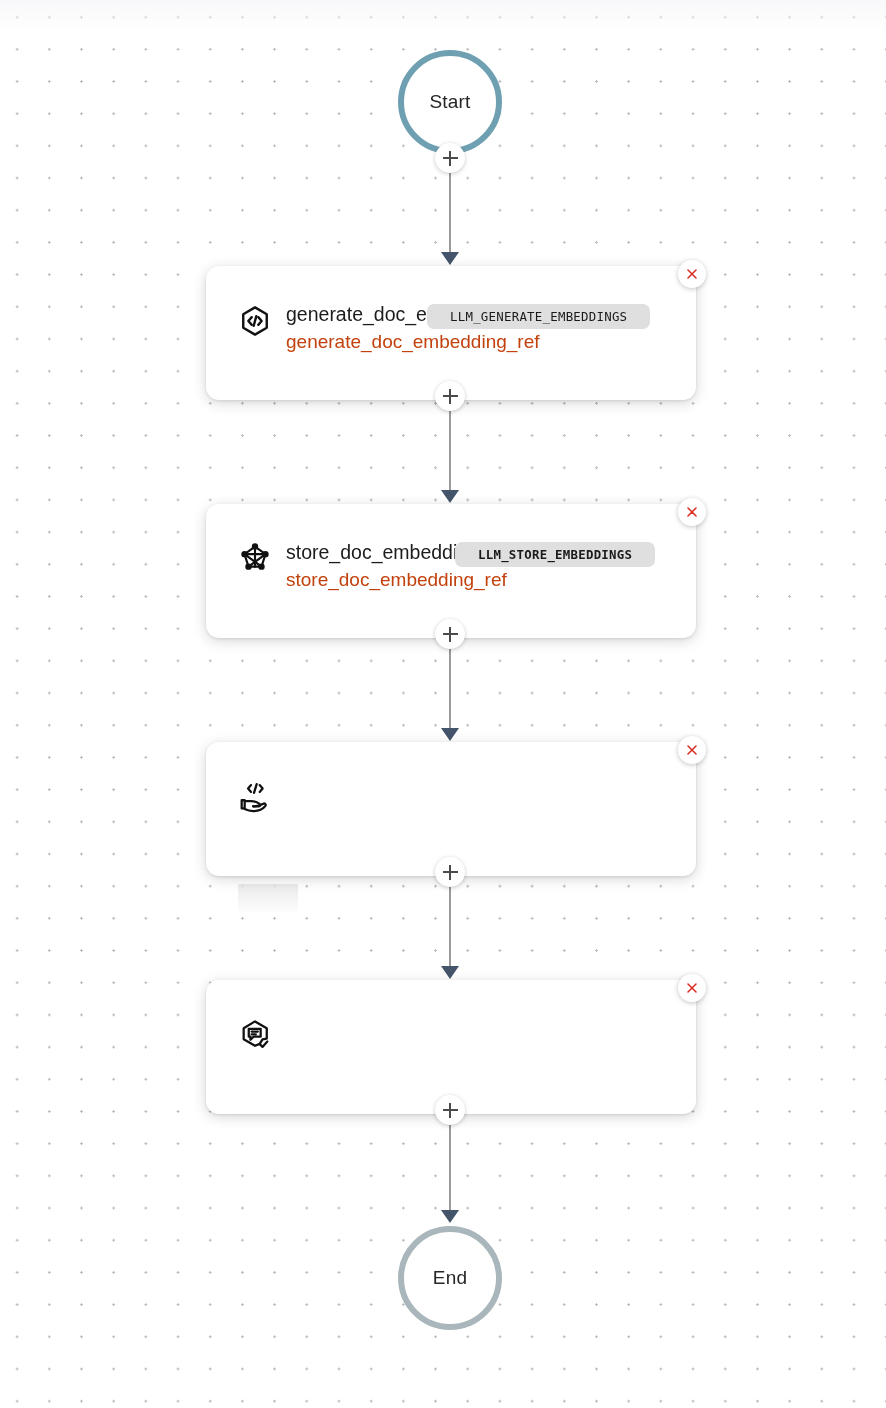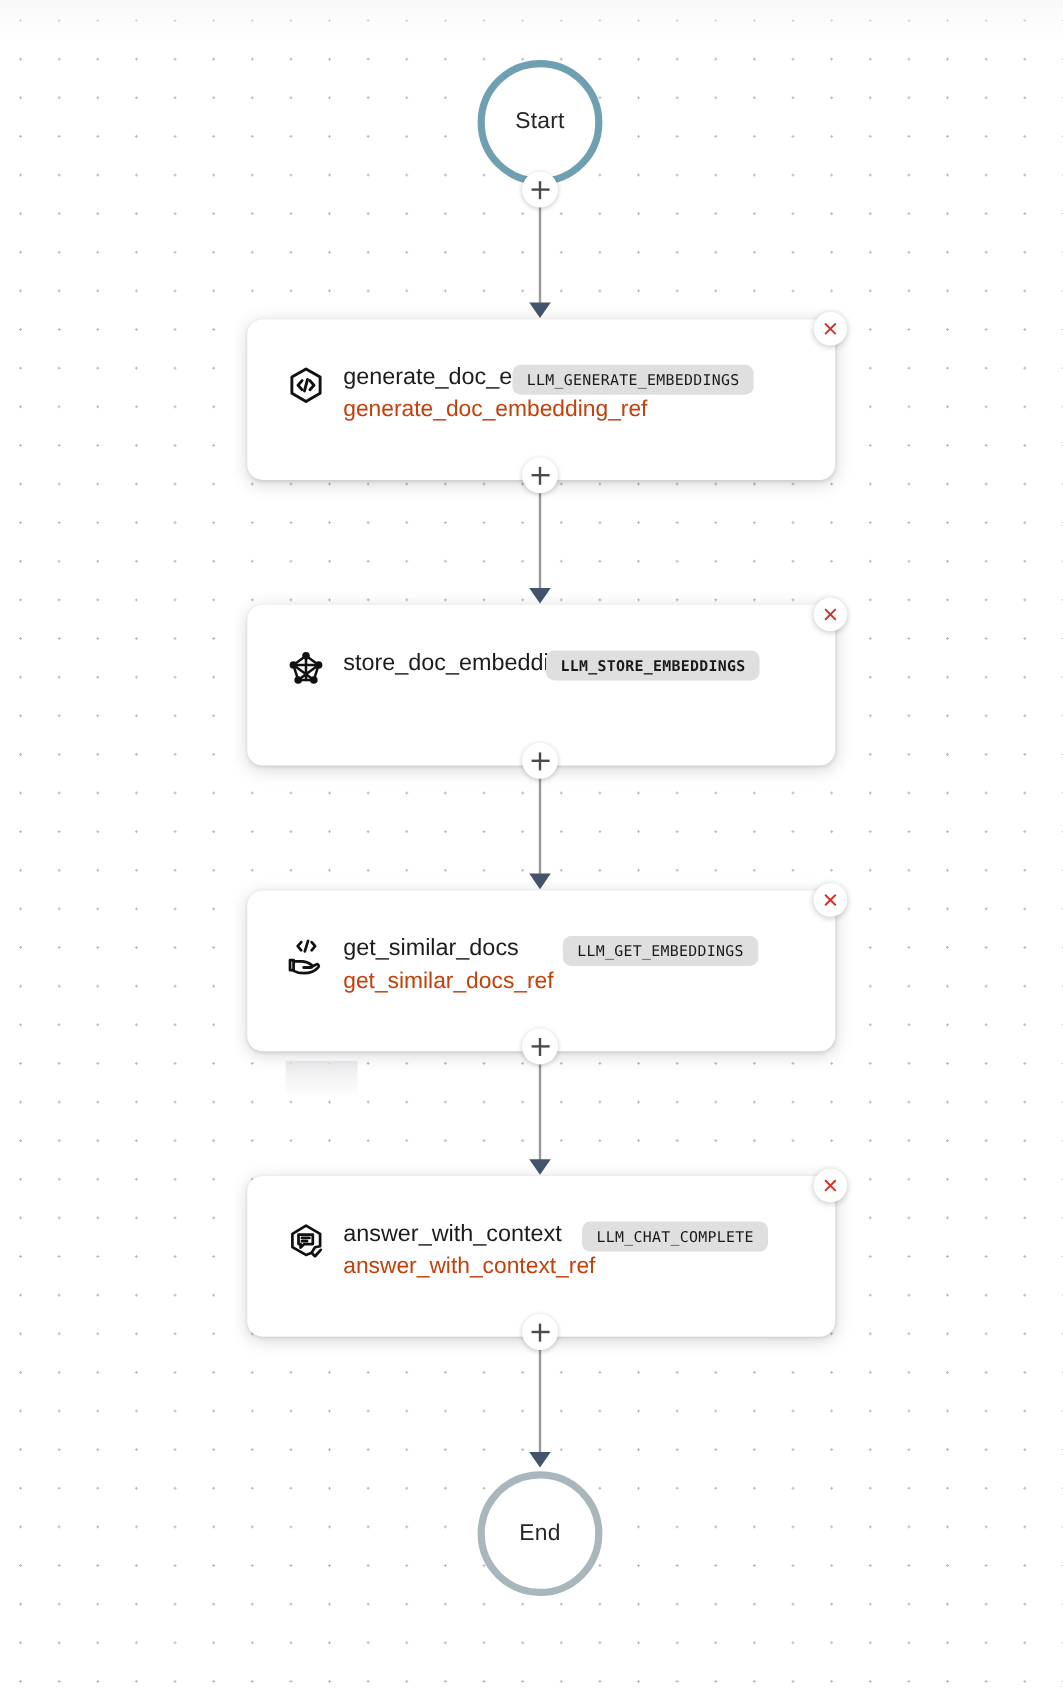--- a/index.html
+++ b/index.html
@@ -143,21 +143,21 @@
     color: #c2410c;
     line-height: 26px;
     margin-top: 3px;
     white-space: nowrap;
   }
 
   .node-badge {
     position: absolute;
     top: 2px;
     height: 25px;
-    padding: 0 12px;
+    padding: 0 23px;
     display: flex;
     align-items: center;
     background: #dfdfdf;
     border-radius: 7px;
     font-family: "DejaVu Sans Mono", monospace;
     font-size: 12.4px;
     letter-spacing: .25px;
     color: #1a1a1a;
     white-space: nowrap;
     z-index: 3;
@@ -229,20 +229,21 @@
           <path d="M12 3.2 12 17.4M4.6 8.6 16.6 17.4M19.4 8.6 7.4 17.4M4.6 8.6h14.8"></path>
           <circle cx="12" cy="3.2" r="1.5" fill="currentColor"></circle>
           <circle cx="4.6" cy="8.6" r="1.5" fill="currentColor"></circle>
           <circle cx="19.4" cy="8.6" r="1.5" fill="currentColor"></circle>
           <circle cx="7.4" cy="17.4" r="1.5" fill="currentColor"></circle>
           <circle cx="16.6" cy="17.4" r="1.5" fill="currentColor"></circle>
         </svg>
       </span>
       <div class="node-text">
         <div class="node-title">store_doc_embedding</div>
+        <div class="node-subtitle">store_doc_embedding_ref</div>
         <div class="node-badge" style="left:169px;font-weight:bold;">LLM_STORE_EMBEDDINGS</div>
       </div>
     </div>
   </div>
   <div class="delete-btn" style="left:678px; top:498px;">
     <svg viewBox="0 0 24 24" fill="none" stroke="#d93025" stroke-width="2.4" stroke-linecap="round">
       <path d="M6 6 18 18M18 6 6 18"></path>
     </svg>
   </div>
 
@@ -255,25 +256,20 @@
       <span class="node-icon">
         <svg viewBox="0 0 24 24" fill="none" stroke="currentColor" stroke-width="1.6" stroke-linecap="round" stroke-linejoin="round">
           <path d="M9.2 3.6 7.1 6l2.1 2.4"></path>
           <path d="M15.3 3.6 17.4 6l-2.1 2.4"></path>
           <path d="M13.2 2.9 11.3 9.1"></path>
           <path d="M2.6 14.2h2.1v5.9H2.6z"></path>
           <path d="M4.7 14.9h4.6c2.4 0 4.4.9 5.9 2 .8.6.5 1.7-.5 1.7h-4"></path>
           <path d="M10.7 18.6c2.6 0 5.1-.6 7.2-1.8 1-.6 2.1.6 1.4 1.5-1.9 2.3-5 3.6-8.6 3.6-2.4 0-4.4-.6-6-1.4"></path>
         </svg>
       </span>
-      <div class="node-text">
-        <div class="node-title">get_similar_docs</div>
-        <div class="node-subtitle">get_similar_docs_ref</div>
-        <div class="node-badge" style="left:183px;">LLM_GET_EMBEDDINGS</div>
-      </div>
     </div>
   </div>
   <div class="delete-btn" style="left:678px; top:736px;">
     <svg viewBox="0 0 24 24" fill="none" stroke="#d93025" stroke-width="2.4" stroke-linecap="round">
       <path d="M6 6 18 18M18 6 6 18"></path>
     </svg>
   </div>
 
   <div class="edge-line" style="top:872px; height:102px;"></div>
   <div class="edge-arrow" style="top:966px;"></div>
@@ -282,25 +278,20 @@
   <div class="node-card" style="top:980px;">
     <div class="node-inner">
       <span class="node-icon">
         <svg viewBox="0 0 24 24" fill="none" stroke="currentColor" stroke-width="1.6" stroke-linecap="round" stroke-linejoin="round">
           <path d="M12 2.4 20.3 7.2v7.3l-3 .6-2 3.2-3.3 1.3-8-4.6V7.2z"></path>
           <path d="M7.6 7.6h8.4v5.6h-5l-2.2 2.1v-2.1H7.6z"></path>
           <path d="M9.6 9.6h4.4M9.6 11.5h3"></path>
           <path d="M15.5 18.6l1.8 1.8 3.4-3.8"></path>
         </svg>
       </span>
-      <div class="node-text">
-        <div class="node-title">answer_with_context</div>
-        <div class="node-subtitle">answer_with_context_ref</div>
-        <div class="node-badge" style="left:199px;">LLM_CHAT_COMPLETE</div>
-      </div>
     </div>
   </div>
   <div class="delete-btn" style="left:678px; top:974px;">
     <svg viewBox="0 0 24 24" fill="none" stroke="#d93025" stroke-width="2.4" stroke-linecap="round">
       <path d="M6 6 18 18M18 6 6 18"></path>
     </svg>
   </div>
 
   <div class="edge-line" style="top:1110px; height:106px;"></div>
   <div class="edge-arrow" style="top:1210px;"></div>

